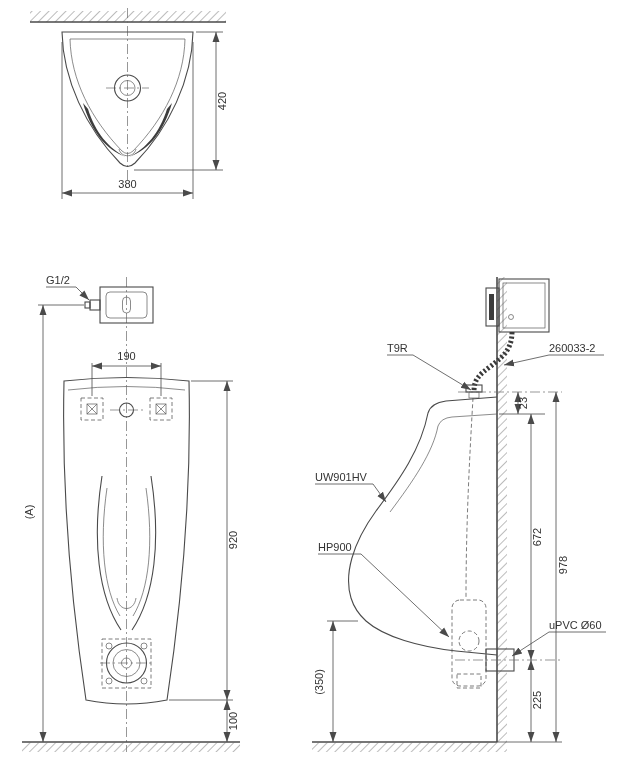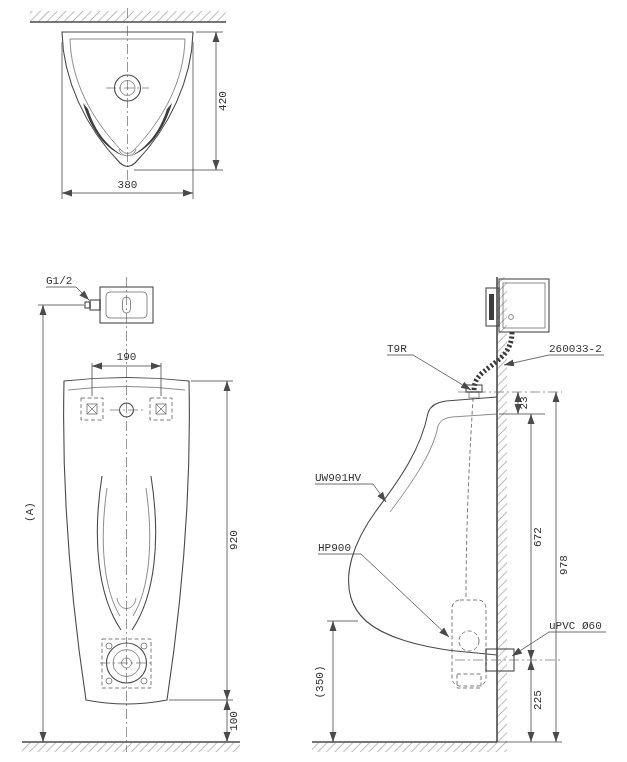--- a/index.html
+++ b/index.html
@@ -1,17 +1,17 @@
 <!DOCTYPE html>
 <html><head>
 <meta charset="utf-8">
 <style>
   html,body { margin:0; padding:0; background:#ffffff; }
   .sheet { width:627px; height:762px; background:#ffffff; position:relative;
-           font-family:Liberation Mono, monospace; }
+           font-family:Liberation Sans, sans-serif; }
   svg { display:block; }
   .ln    { stroke:#4a4a4a; stroke-width:1.1; fill:none; }
   .thick { stroke-width:1.6; }
   .thin  { stroke:#5a5a5a; stroke-width:0.7; fill:none; }
   .dim   { stroke:#4a4a4a; stroke-width:0.8; fill:none; }
   .cl    { stroke:#6a6a6a; stroke-width:0.7; fill:none; stroke-dasharray:10 3 2 3; }
   .dash  { stroke:#5a5a5a; stroke-width:0.8; fill:none; stroke-dasharray:4 2.5; }
   .txt   { font-size:11px; fill:#333333; }
   .fillDark { fill:#3d3d3d; stroke:none; }
   .hose  { stroke:#3a3a3a; stroke-width:5; fill:none; stroke-dasharray:2.2 2.2; }

